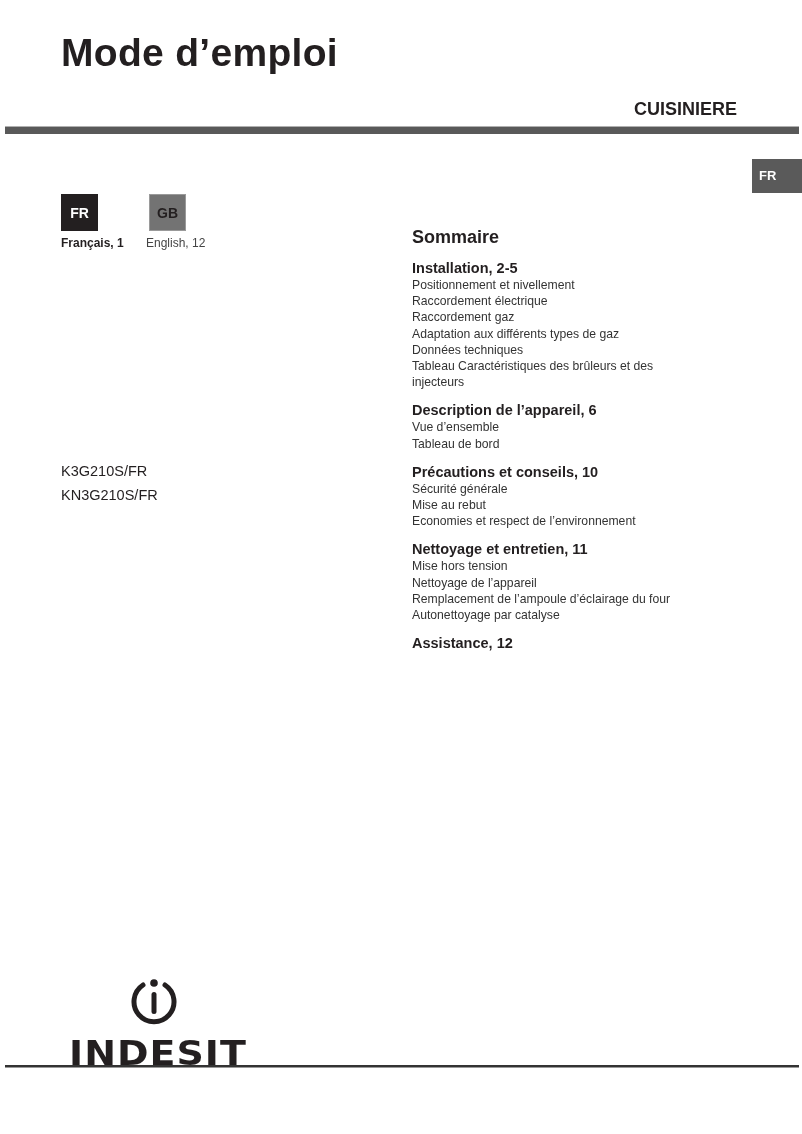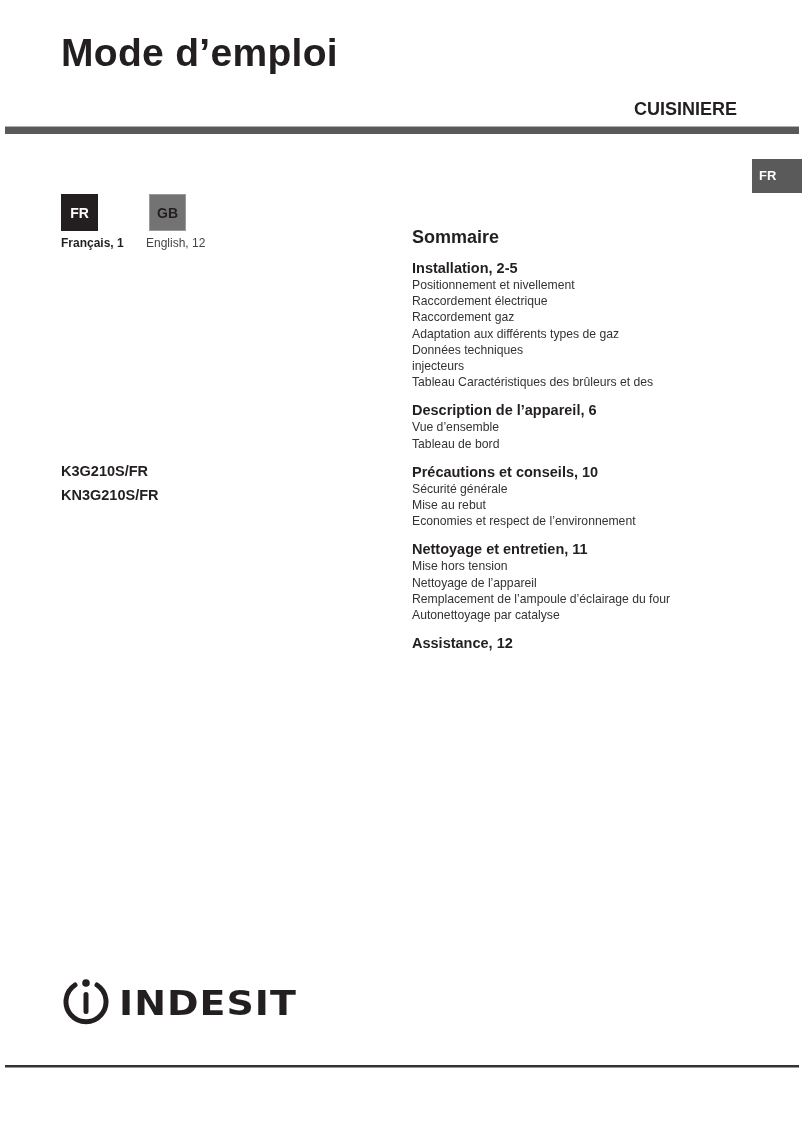--- a/index.html
+++ b/index.html
@@ -10,27 +10,27 @@
     .abs { position: absolute; }
     .title { left: 61px; top: 30px; font-size: 39px; font-weight: bold; letter-spacing: 0.3px; line-height: 46px; text-align: right; }
     .subtitle { right: 65px; top: 98px; font-size: 18px; font-weight: bold; line-height: 22px; }
     .top-rule { left: 5px; top: 126px; width: 794px; height: 8px; background: #595959; border-top: 1px solid #b0b0b0; box-sizing: border-box; }
     .lang-tab { left: 752px; top: 159px; width: 50px; height: 34px; background: #5a5a5a; color: #fff; font-weight: bold; font-size: 13px; line-height: 34px; padding-left: 7px; box-sizing: border-box; }
     .lang-box { width: 37px; height: 37px; box-sizing: border-box; font-weight: bold; font-size: 14px; display: flex; align-items: center; justify-content: center; }
     .lang-fr { left: 61px; top: 194px; background: #231f20; color: #fff; }
     .lang-gb { left: 149px; top: 194px; border: 1px solid #9a9a9a; color: #231f20; background: #737373; }
     .lang-fr-label { left: 61px; top: 236px; font-size: 12px; font-weight: bold; }
     .lang-gb-label { left: 146px; top: 236px; font-size: 12px; color: #444; }
-    .model { left: 61px; font-size: 14.5px; font-weight: bold; text-align: center; }
+    .model { left: 61px; font-size: 14.5px; font-weight: normal; text-align: center; }
     .toc { left: 412px; top: 184px; width: 340px; margin-top: 41px; }
     .toc-title { font-size: 18px; font-weight: bold; line-height: 24px; margin-bottom: 10px; }
     .toc-section { margin-bottom: 11px; }
     .toc-heading { font-size: 14.5px; font-weight: bold; line-height: 18px; }
     .toc-item { font-size: 12.2px; line-height: 16.2px; color: #333; }
-    .logo { left: 61px; top: 975px; display: flex; align-items: center; }
+    .logo { left: 61px; top: 975px; display: flex; align-items: center; flex-direction: column; }
     .logo-text { font-size: 38px; font-weight: bold; letter-spacing: 1px; margin-left: 8px; font-family: "DejaVu Sans", sans-serif; transform: scaleY(0.9); }
     .bottom-rule { left: 5px; top: 1065px; width: 794px; height: 2px; background: #333; border-bottom: 1px solid #999; }
   </style>
 </head>
 <body>
 
 <div class="abs title">Mode d’emploi</div>
 <div class="abs subtitle">CUISINIERE</div>
 <div class="abs top-rule"></div>
 <div class="abs lang-tab">FR</div>
@@ -46,22 +46,22 @@
 <div class="abs toc">
   <div class="toc-title">Sommaire</div>
 
   <div class="toc-section">
     <div class="toc-heading">Installation, 2-5</div>
     <div class="toc-item">Positionnement et nivellement</div>
     <div class="toc-item">Raccordement électrique</div>
     <div class="toc-item">Raccordement gaz</div>
     <div class="toc-item">Adaptation aux différents types de gaz</div>
     <div class="toc-item">Données techniques</div>
+    <div class="toc-item">Tableau Caractéristiques des brûleurs et des</div>
     <div class="toc-item">injecteurs</div>
-    <div class="toc-item">Tableau Caractéristiques des brûleurs et des</div>
   </div>
 
   <div class="toc-section">
     <div class="toc-heading">Description de l’appareil, 6</div>
     <div class="toc-item">Vue d’ensemble</div>
     <div class="toc-item">Tableau de bord</div>
   </div>
 
 
   <div class="toc-section">

